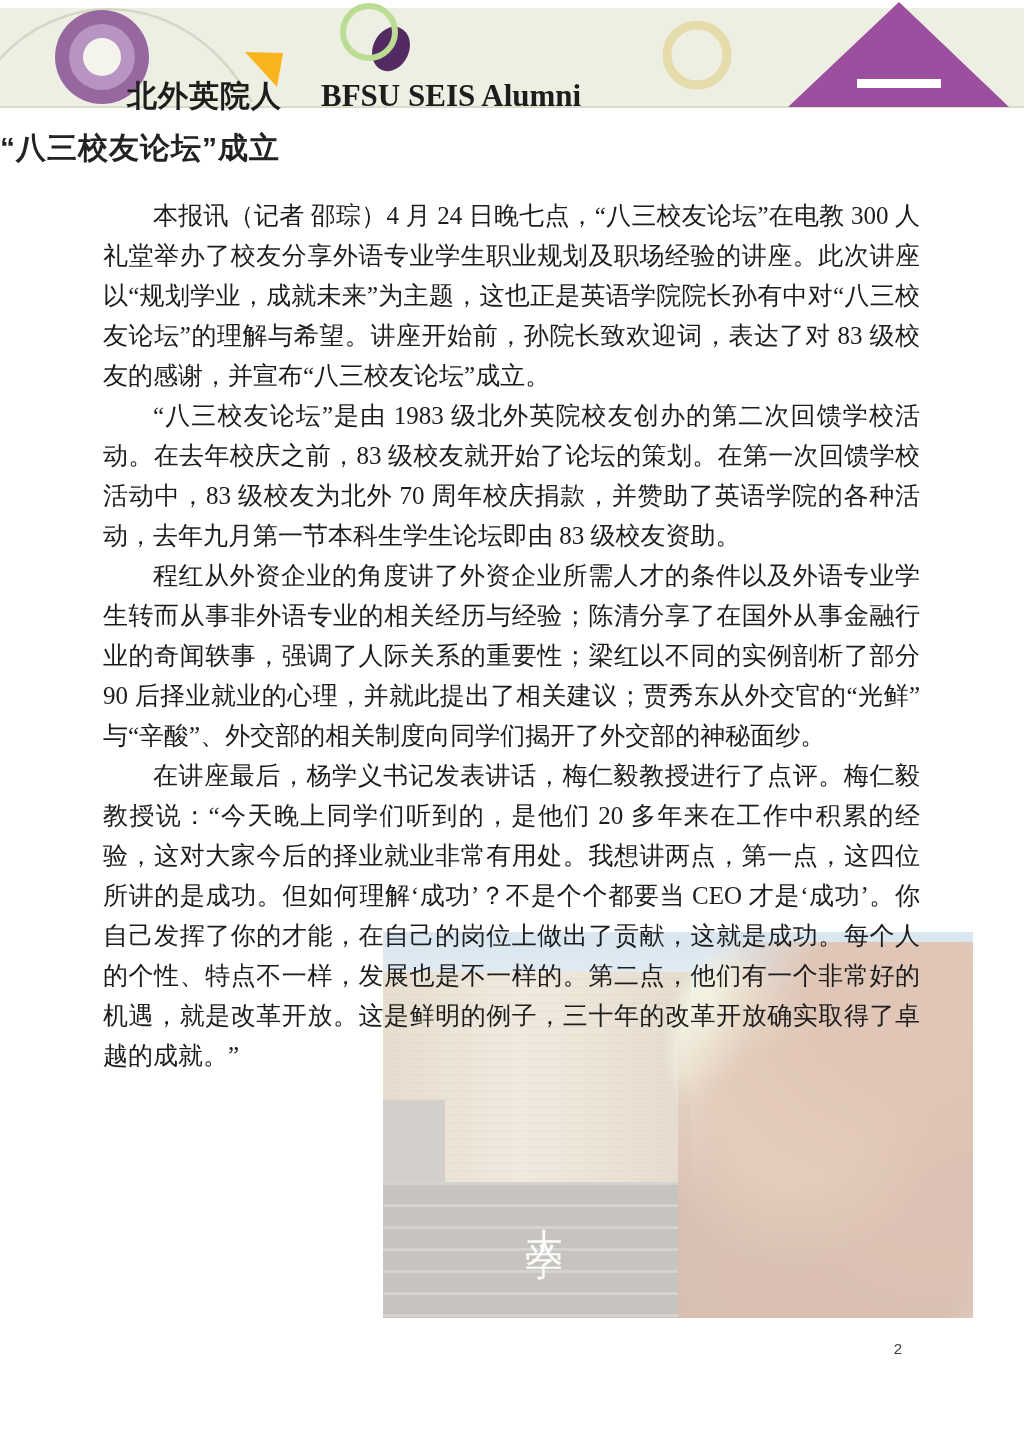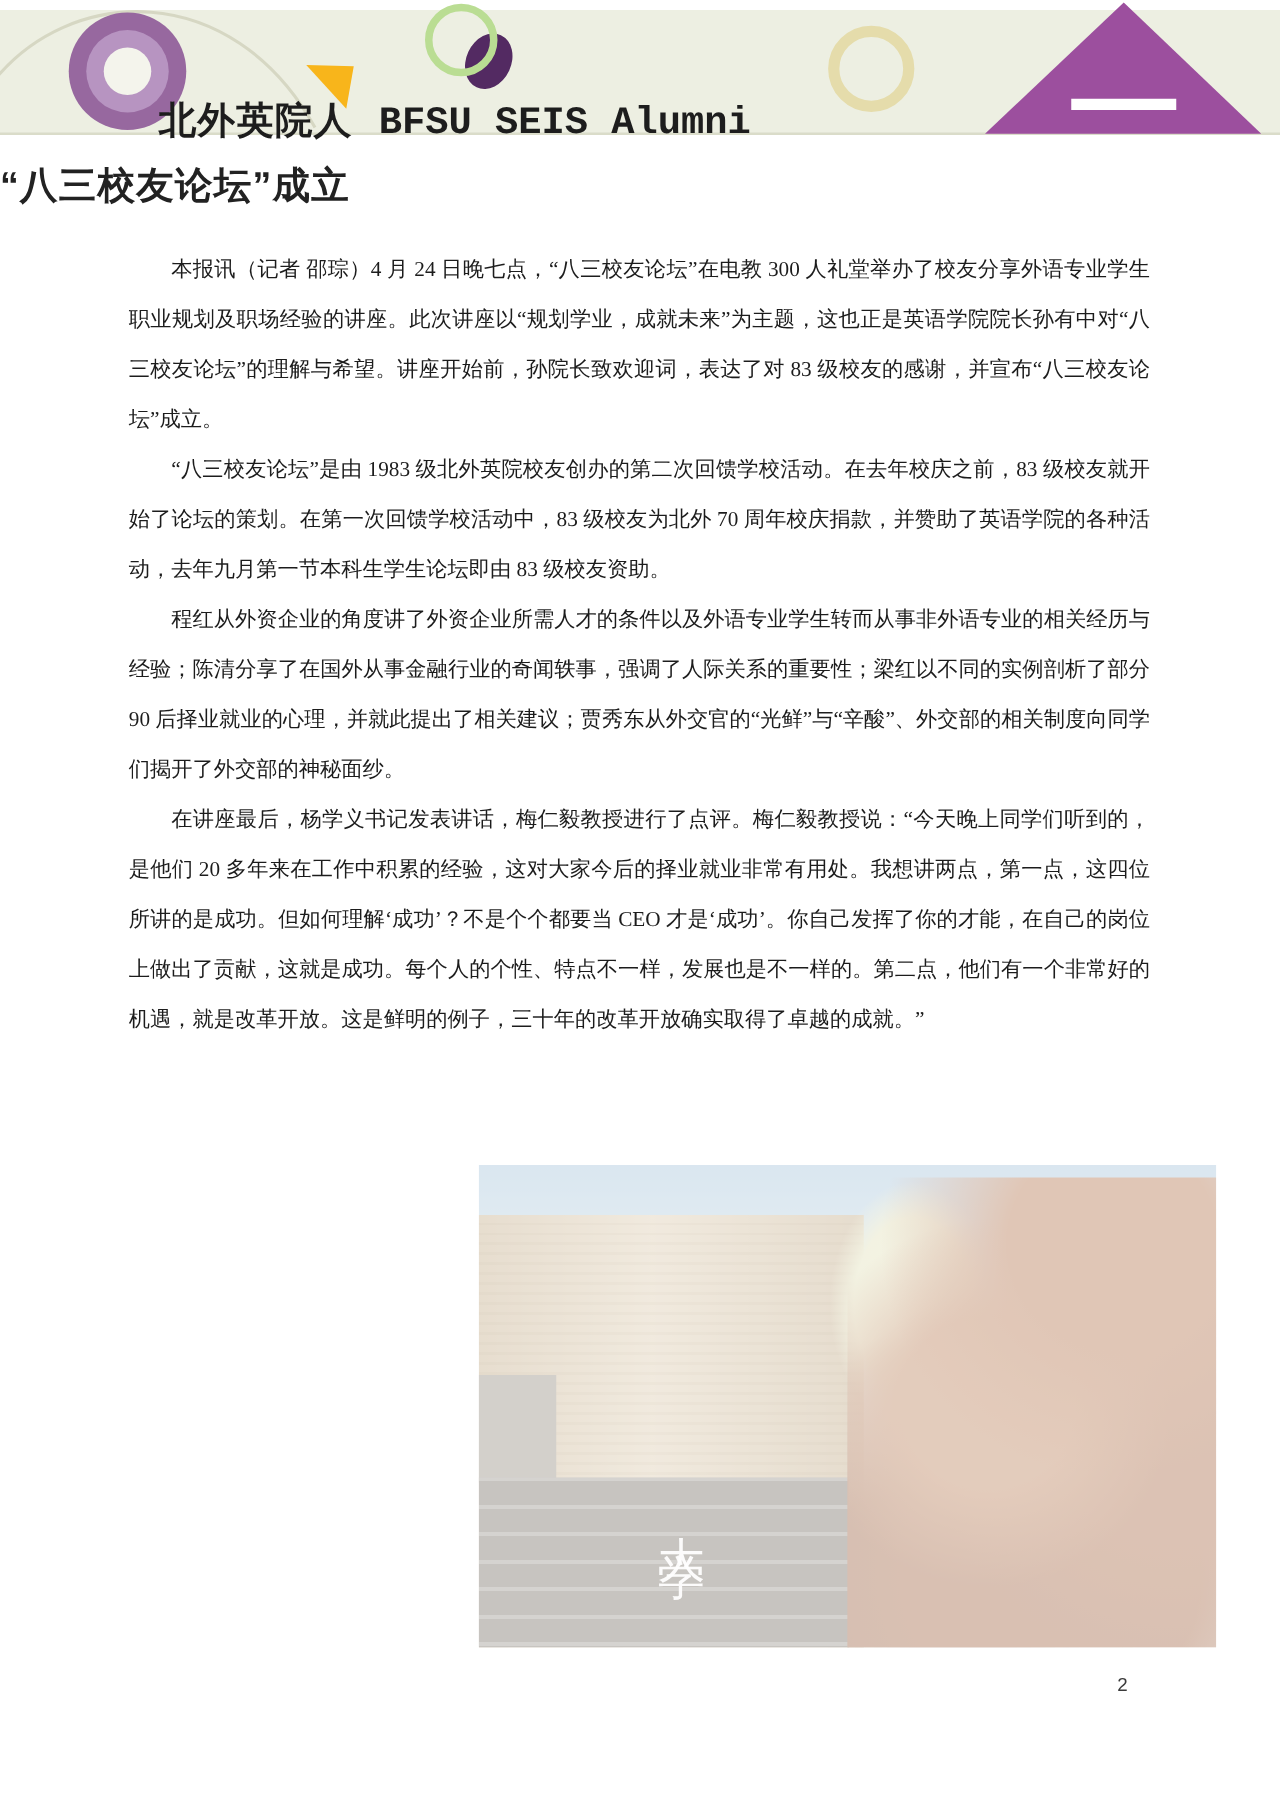--- a/index.html
+++ b/index.html
@@ -17,35 +17,36 @@
     position: absolute;
     left: 0; top: 0;
     width: 1024px; height: 110px;
     display: block;
   }
   .masthead-text {
     position: absolute;
     left: 127px; top: 76px;
     display: flex;
     align-items: baseline;
-    gap: 21px;
+    gap: 9px;
     z-index: 3;
     color: #1d1d1d;
     white-space: nowrap;
   }
   .masthead-cn {
     font-family: "Liberation Sans", "DejaVu Sans", sans-serif;
     font-weight: 700;
     font-size: 30px;
     letter-spacing: 1px;
   }
   .masthead-en {
-    font-family: Liberation Mono, monospace;
+    font-family: Liberation Serif, serif;
     font-weight: 700;
     font-size: 31px;
+    margin-left: 30px;
   }
 
   
   .article-title {
     position: absolute;
     left: 0; top: 128px;
     width: 1024px;
     text-align: left;
     font-family: "Liberation Sans", "DejaVu Sans", sans-serif;
     font-weight: 700;
@@ -58,21 +59,21 @@
   
   .article-body {
     position: absolute;
     left: 103px; top: 196px;
     width: 817px;
     z-index: 2;
   }
   .article-body p {
     margin: 0;
     text-indent: 2em;
-    font-size: 17px;
+    font-size: 25px;
     line-height: 40px;
     text-align: justify;
     color: #1c1c1c;
     font-family: "Liberation Serif", "DejaVu Serif", serif;
   }
 
   
   .photo {
     position: absolute;
     left: 383px; top: 932px;

